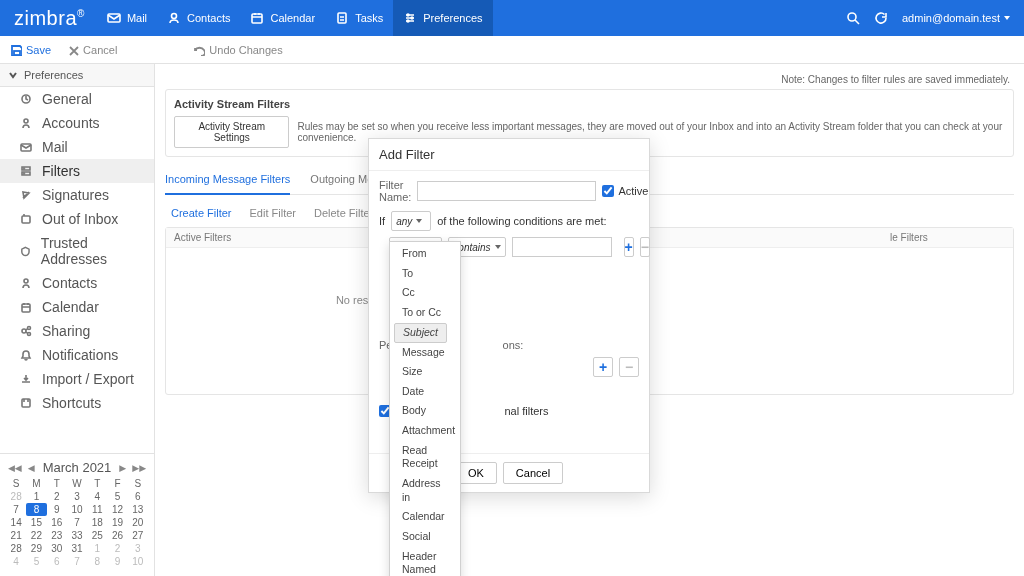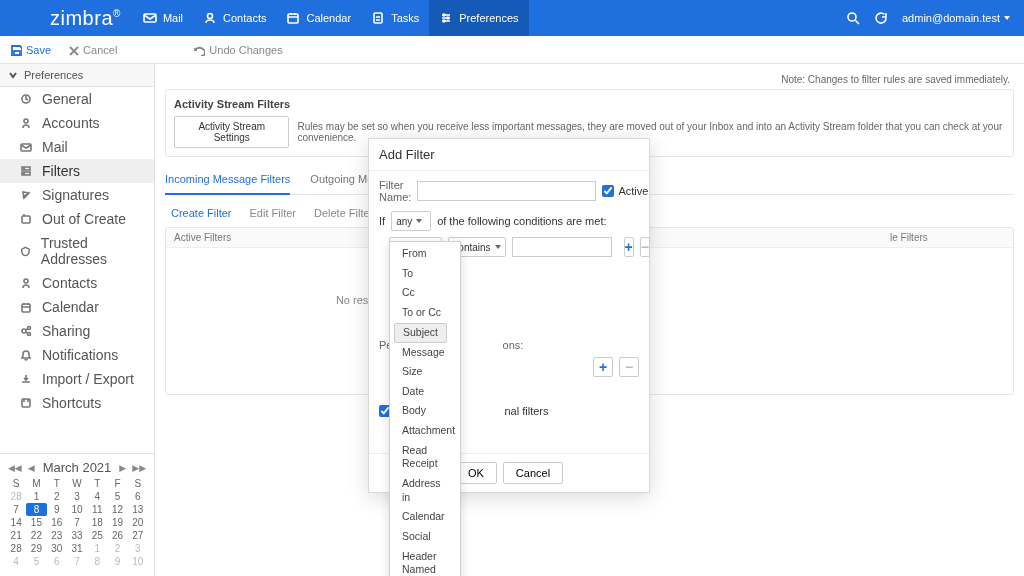--- a/index.html
+++ b/index.html
@@ -1,19 +1,19 @@
 <!DOCTYPE html>
 <html><head>
 <meta charset="utf-8">
 <style>
   * { box-sizing: border-box; margin: 0; padding: 0; font-family: Arial, Helvetica, sans-serif; }
   body { font-size: 11px; color: #333; background: #fff; width: 1024px; height: 576px; overflow: hidden; position: relative; }
   
   .topbar { background: #1f6fde; color: #fff; height: 36px; display: flex; align-items: center; padding: 0 14px; }
-  .logo { font-size: 20px; font-weight: 500; letter-spacing: .5px; margin-right: 12px; font-family: 'Trebuchet MS', sans-serif; margin-left: 36px;}
+  .logo { font-size: 20px; font-weight: 500; letter-spacing: .5px; margin-right: 12px; font-family: 'Trebuchet MS', sans-serif;}
   .logo sup { font-size:10px; }
   .top-item { display:flex; align-items:center; gap:6px; padding:0 10px; height:36px; font-size:11px; cursor:pointer; }
   .top-item.active { background:#155ab6; }
   .top-item svg { width:14px; height:14px; stroke:#fff; fill:none; stroke-width:1.6; }
   .top-spacer { flex:1; }
   .top-icon { margin-left:14px; display:flex; align-items:center; }
   .top-icon svg { width:14px; height:14px; stroke:#fff; fill:none; stroke-width:1.6; }
   .user { margin-left:14px; font-size:11px; display:flex; align-items:center; gap:4px;}
   
   .toolbar { height:28px; border-bottom:1px solid #e2e2e2; display:flex; align-items:center; padding:0 10px; gap:16px;}
@@ -61,21 +61,21 @@
   .no-results { text-align:center; color:#888; font-size:11px; margin-top:46px;}
   
   .dialog { position:absolute; left:368px; top:138px; width:282px; background:#fff; border:1px solid #d9d9d9; box-shadow:0 4px 20px rgba(0,0,0,.15); font-size:11px; z-index:10;}
   .dlg-title { padding:8px 10px; font-size:13px; color:#333; border-bottom:1px solid #eee;}
   .dlg-body { padding:8px 10px;}
   .row { display:flex; align-items:center; gap:6px; margin-bottom:8px;}
   .row label.lbl { width:58px; color:#666;}
   .txt { border:1px solid #ccc; height:20px; flex:1;}
   .chk-row { display:flex; align-items:center; gap:4px;}
   .chk { width:12px; height:12px; accent-color:#1f6fde;}
-  .sel { border:1px solid #ccc; background:#fff; padding:2px 4px; font-size:10px; display:inline-flex; align-items:center; gap:4px; cursor:pointer; border-radius:2px; height:20px; position:relative;}
+  .sel { border:1px solid #ccc; background:#fff; padding:2px 4px; font-size:10px; display:inline-flex; align-items:center; gap:4px; cursor:pointer; border-radius:2px; height:20px; position:relative;font-style:italic;}
   .caret { display:inline-block; width:0;height:0; border-left:3px solid transparent; border-right:3px solid transparent; border-top:4px solid #666;}
   .cond-row { display:flex; gap:6px; align-items:center; margin-bottom:8px; margin-left:10px;}
   .cond-input { flex:1; max-width:100px;}
   .sqbtn { width:20px; height:20px; border:1px solid #ccc; border-radius:2px; display:flex; align-items:center; justify-content:center; font-size:14px; color:#1f6fde; font-weight:bold; background:#fff; cursor:pointer;}
   .sqbtn.minus { color:#bbb;}
   .sect-label { color:#666; margin:4px 0 6px 0;}
   .dlg-foot { display:flex; justify-content:center; gap:6px; padding:8px 10px; border-top:1px solid #eee;margin-top:28px;}
   .btn { border:1px solid #ccc; background:#fff; padding:4px 12px; font-size:11px; border-radius:2px; cursor:pointer;}
   
   .dropdown { position:absolute; left:389px; top:241px; width:72px; background:#fff; border:1px solid #d0d0d0; box-shadow:0 3px 10px rgba(0,0,0,.15); z-index:20; padding:2px 4px;}
@@ -208,21 +208,21 @@
             <svg viewBox="0 0 12 12">
               <path d="M3 9l6-6M3 3l1 6 5-5z"></path>
             </svg>
             <span>Signatures</span>
           </div>
           <div class="side-item">
             <svg viewBox="0 0 12 12">
               <rect x="2" y="3" width="8" height="7" rx="1"></rect>
               <path d="M4 3V1"></path>
             </svg>
-            <span>Out of Create</span>
+            <span>Out of Inbox</span>
           </div>
           <div class="side-item">
             <svg viewBox="0 0 12 12">
               <path d="M6 2l4 2v3c0 2-2 4-4 4s-4-2-4-4V4z"></path>
             </svg>
             <span>Trusted Addresses</span>
           </div>
           <div class="side-item">
             <svg viewBox="0 0 12 12">
               <circle cx="6" cy="4" r="2"></circle>

